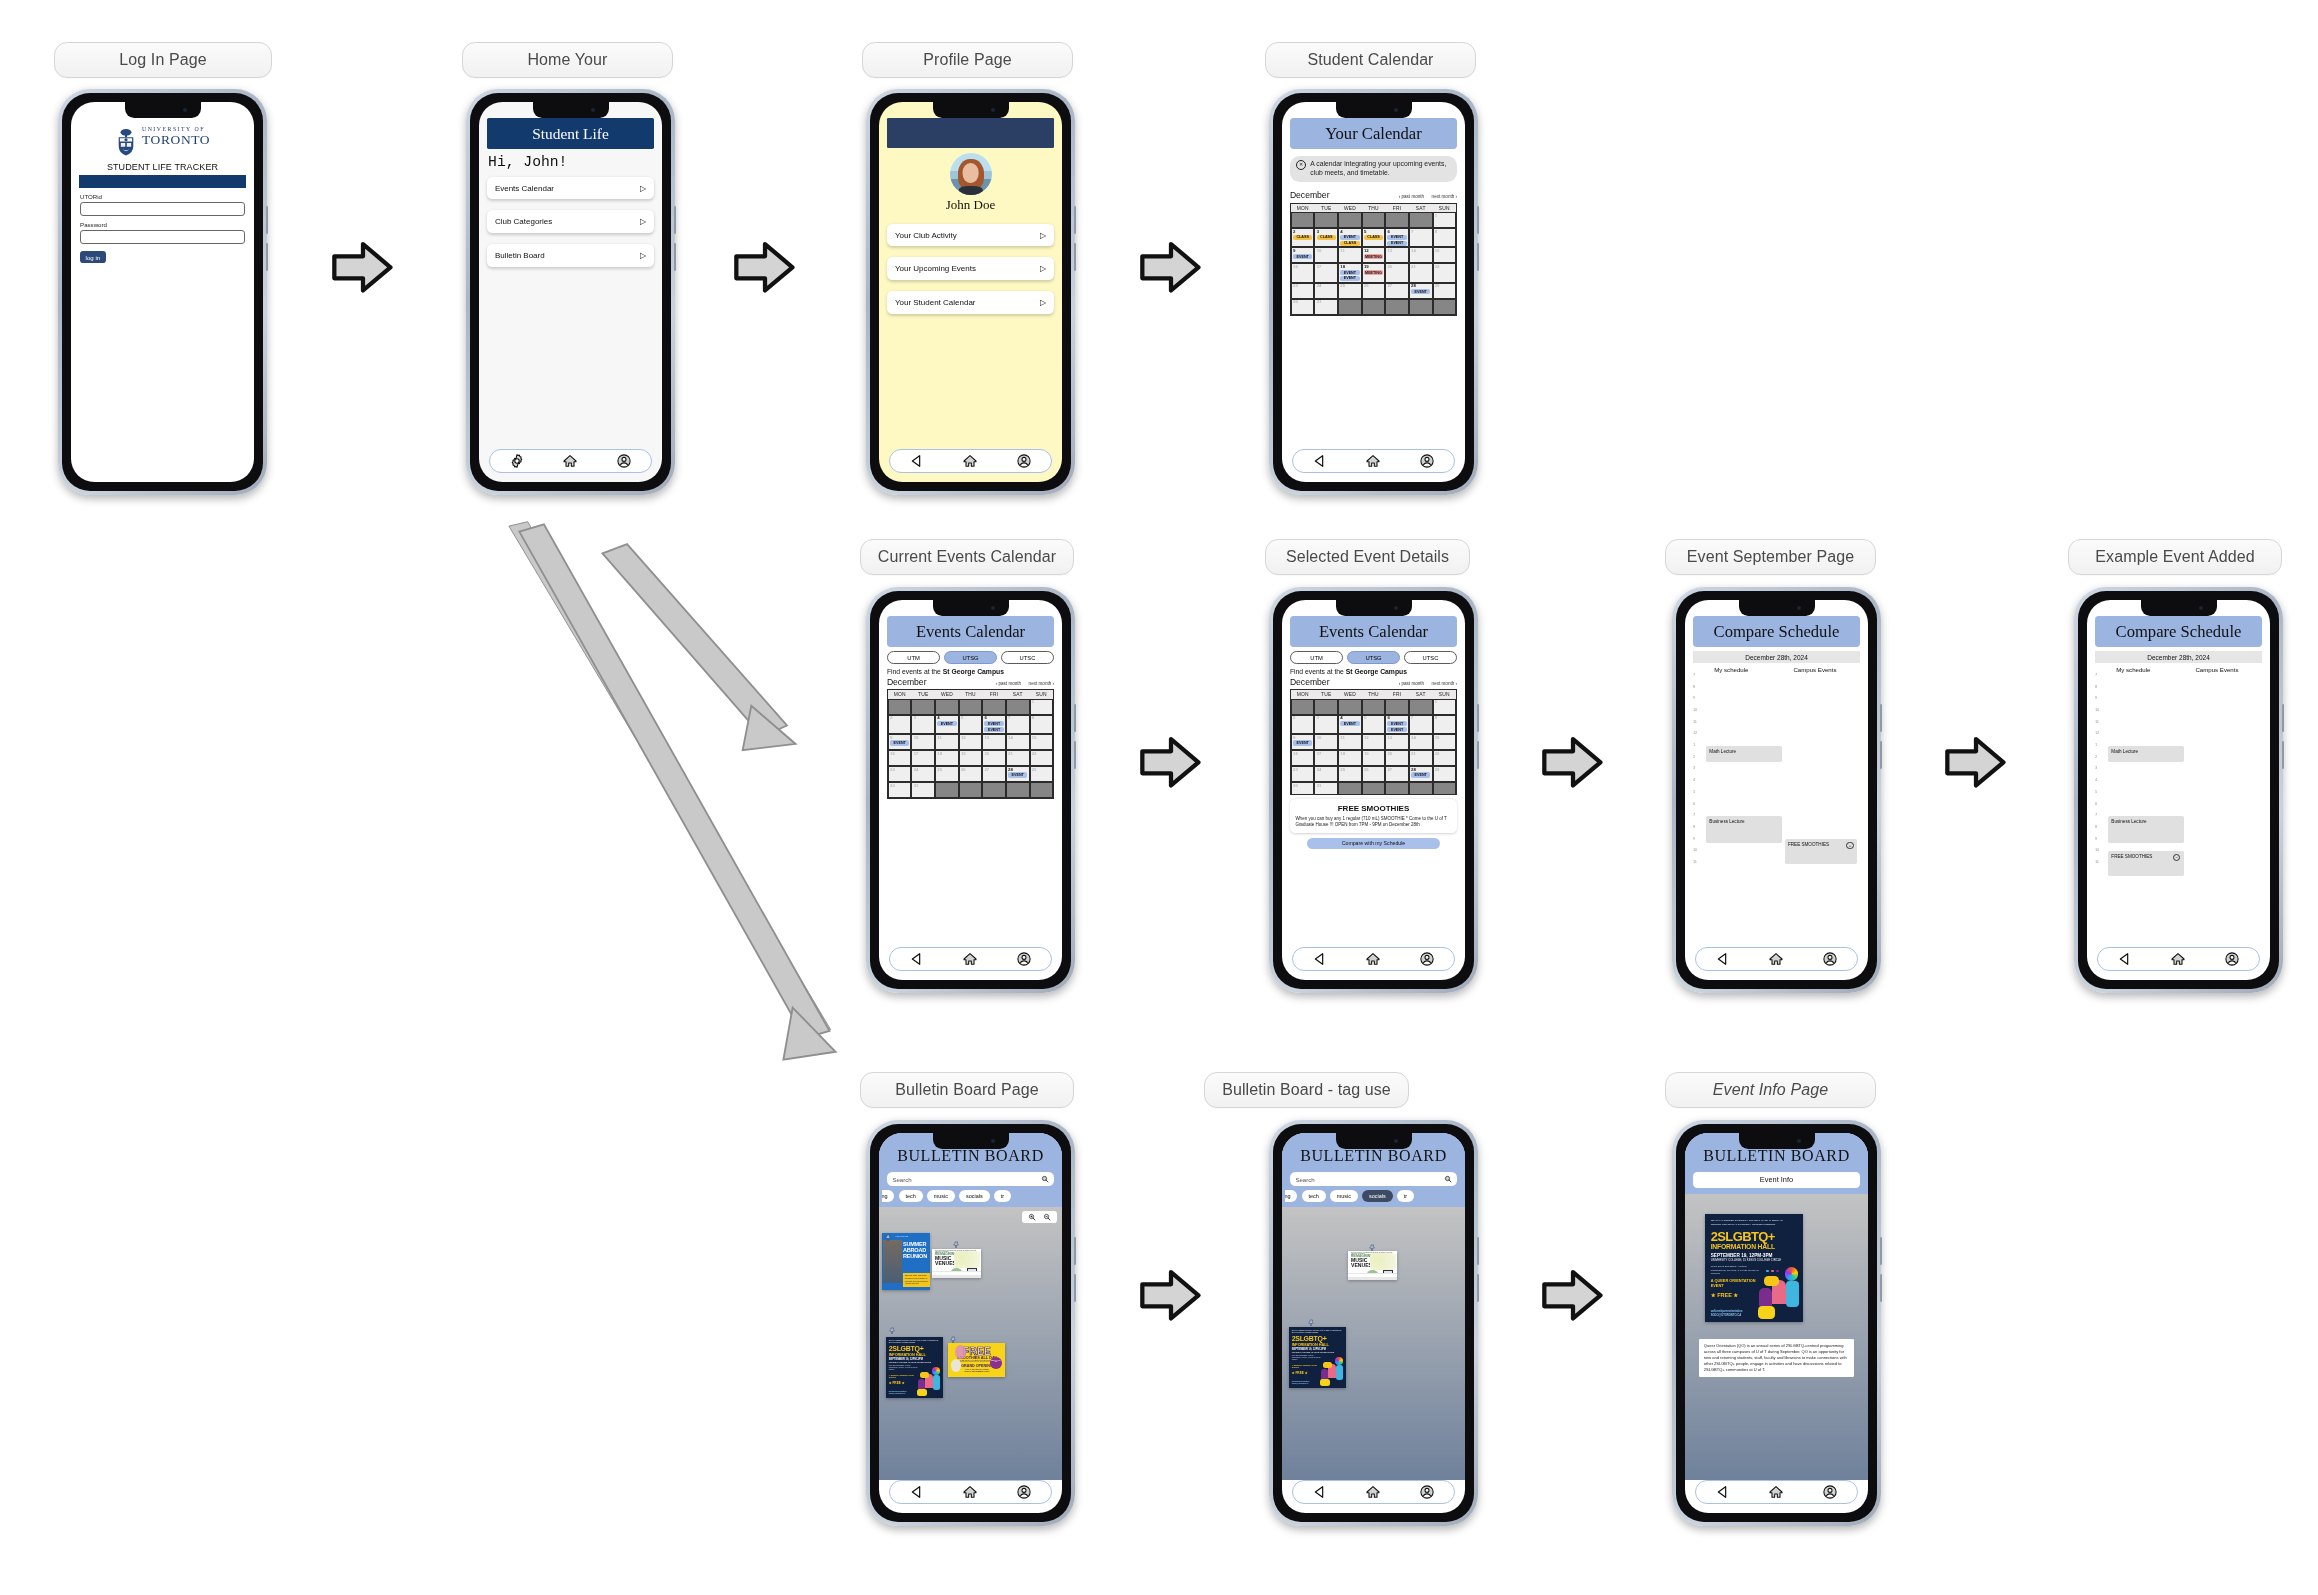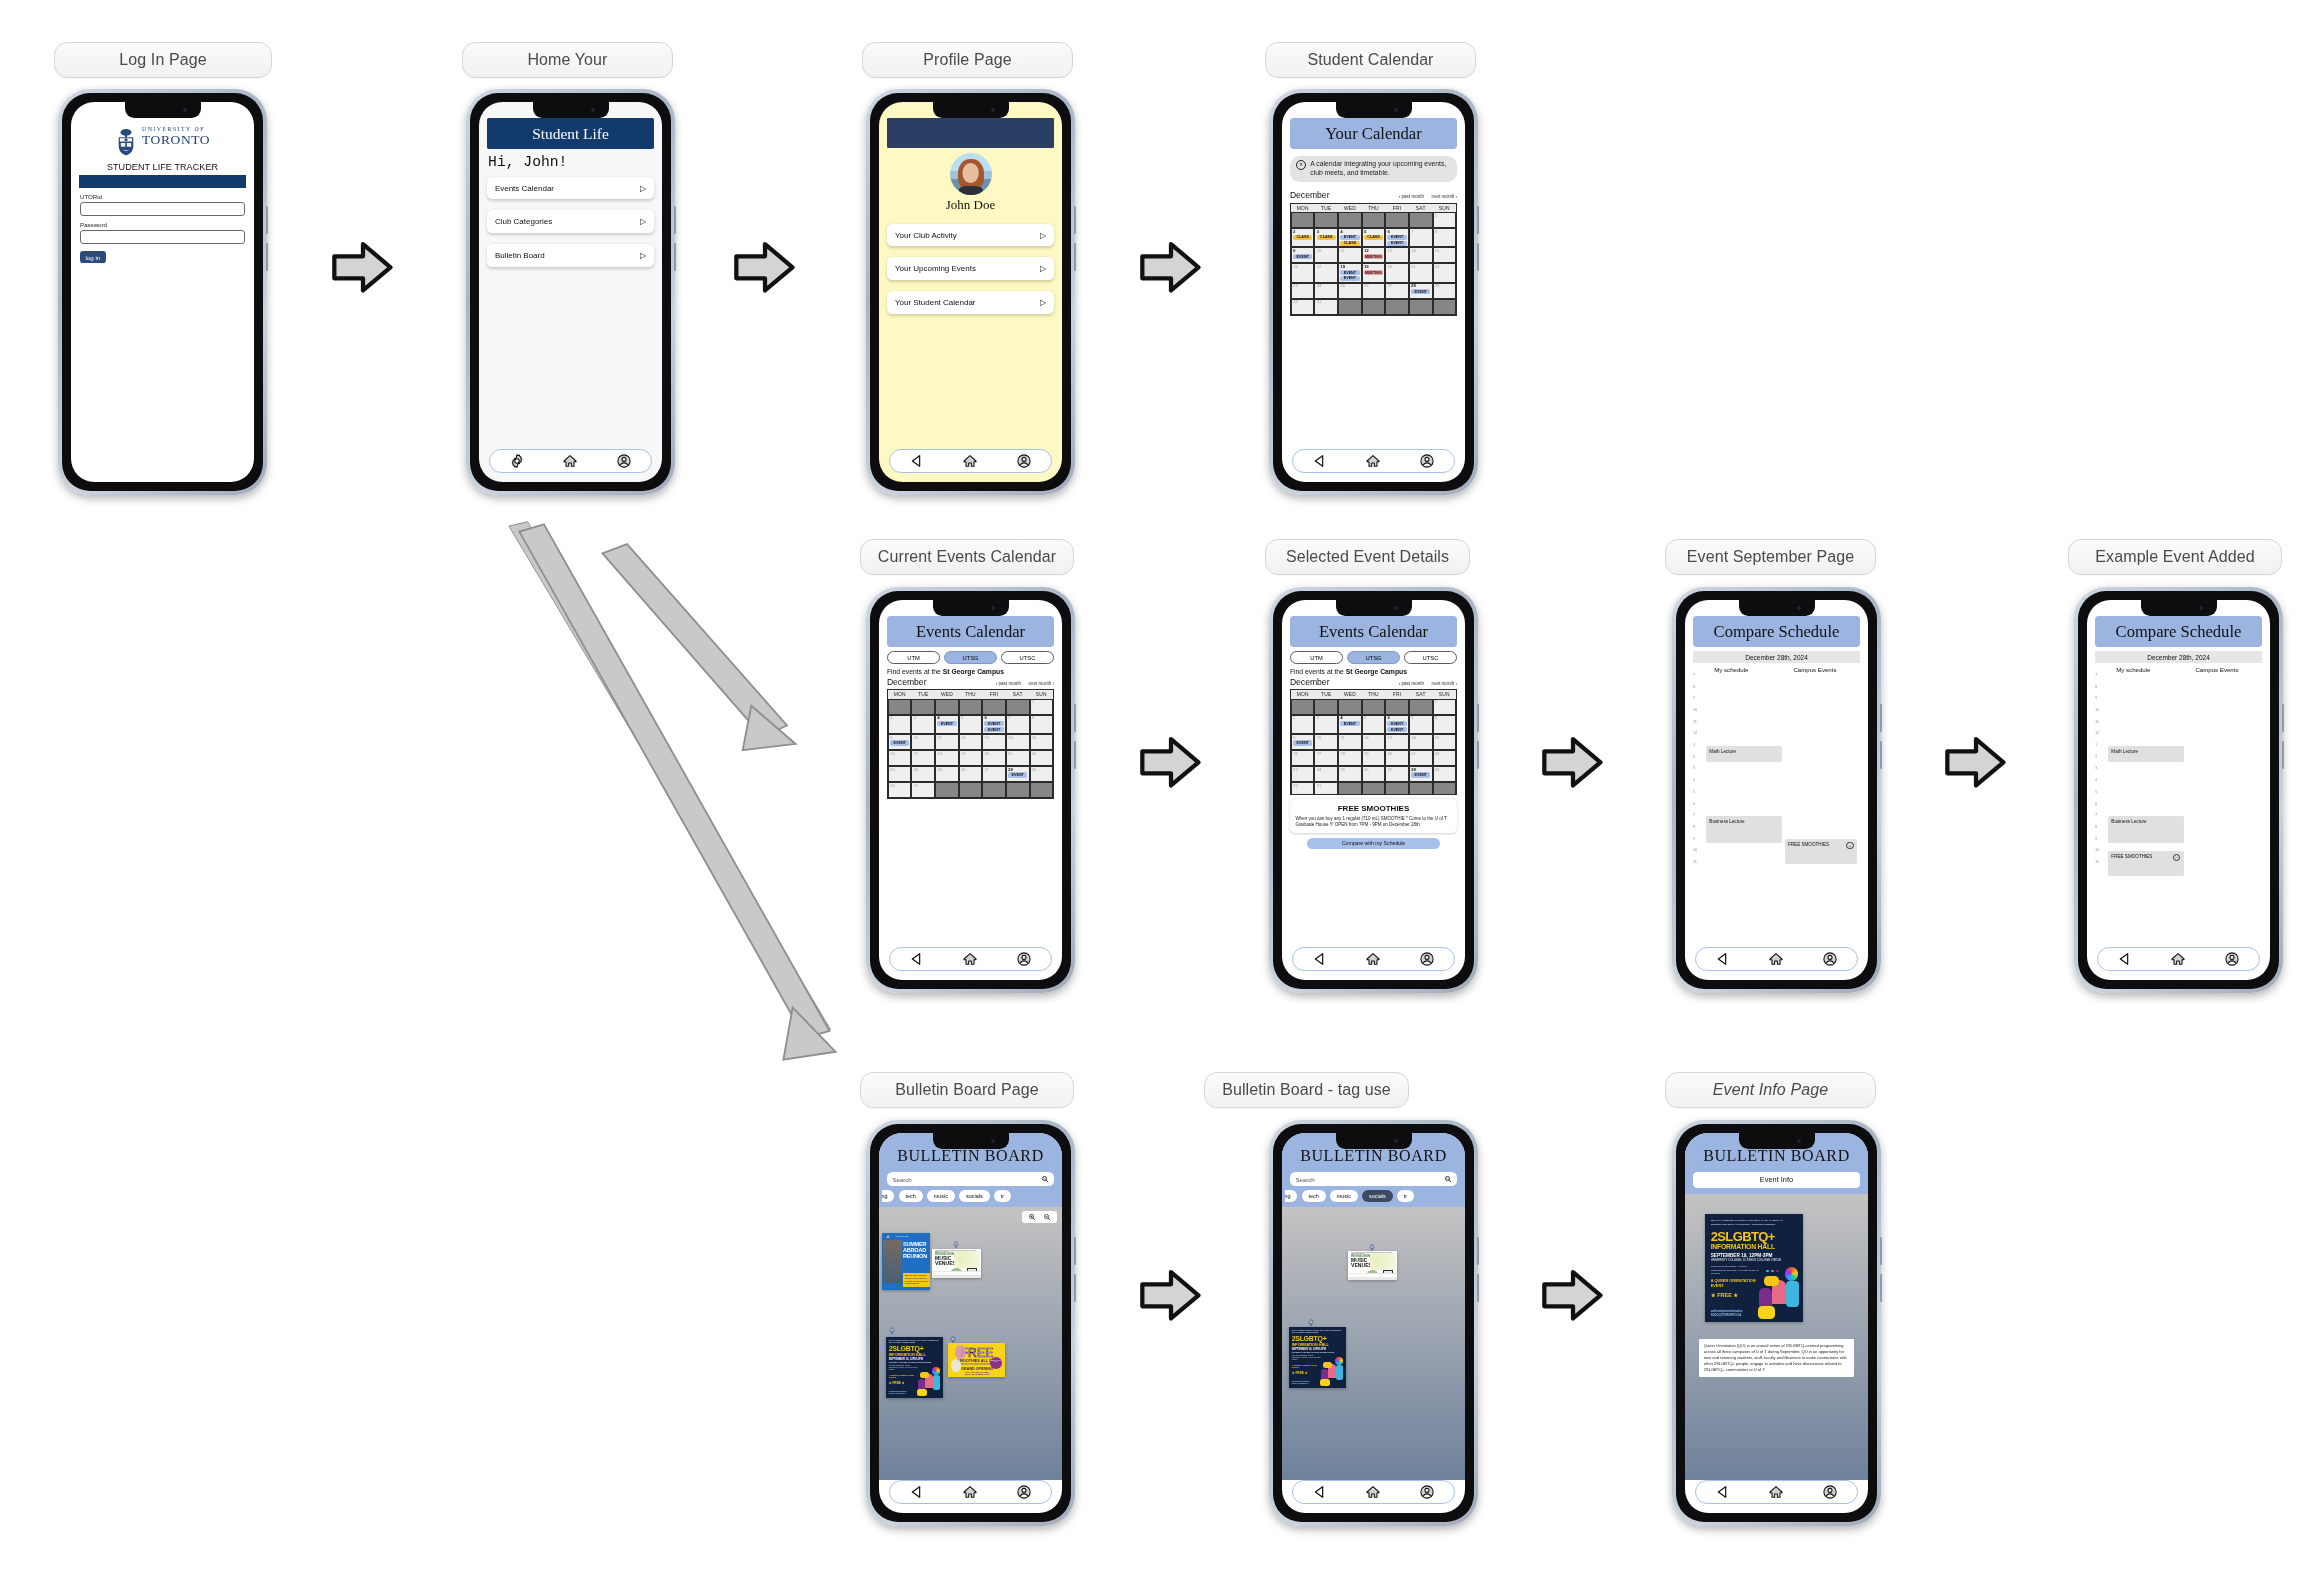--- a/index.html
+++ b/index.html
@@ -1152,21 +1152,21 @@
       </div>
       <svg class="pin" style="left:8.6px;top:120px;" viewBox="0 0 24 24">
                 <path d="M9 3h8l-2 4 4 5-6 1-1 8-1-8-6-1 4-5z" fill="#b6c8e6" stroke="#2f4260" stroke-width="1.6" stroke-linejoin="round"></path>
               </svg>
 
       <div class="poster p-free" style="left:69px;top:136px;width:57px;height:34px;">
         <div style="position:absolute;left:6.1px;top:2.5px;width:11px;height:13.5px;border-radius:50%;background:#d98fc4;opacity:.85;"></div>
         <div style="position:absolute;left:2.5px;top:16px;width:10.4px;height:13px;border-radius:50%;background:#e8e8ea;opacity:.9;"></div>
         <div style="position:absolute;right:3.7px;top:14.7px;width:11.7px;height:11.7px;border-radius:50%;background:#8d2f8e;"></div>
         <div style="position:absolute;right:4.3px;top:17px;width:10.4px;font-size:1.2px;color:#fff;text-align:center;line-height:1.2;">OPEN DAILY 7am - 9pm</div>
-        <div style="text-align:center;font-size:12px;font-weight:normal;color:#fff;-webkit-text-stroke:0.7px #3b1d5e;margin-top:3.1px;letter-spacing:0.3px;">FREE</div>
+        <div style="text-align:center;font-size:10px;font-weight:bold;color:#fff;-webkit-text-stroke:0.7px #3b1d5e;margin-top:3.1px;letter-spacing:0.3px;">FREE</div>
         <div style="text-align:center;font-size:3.8px;font-weight:bold;color:#3b1d5e;margin-top:-0.6px;">SMOOTHIES ALL DAY</div>
         <div style="text-align:center;font-size:1.3px;color:#3b1d5e;">WHEN YOU BUY ANY 1 REGULAR (710 mL) SMOOTHIE*</div>
         <div style="text-align:center;font-size:1px;color:#5a4070;">*Come to our lovely limited time event open, that opened a store on all option.</div>
         <div style="text-align:center;font-size:3.7px;font-weight:bold;color:#3b1d5e;margin-top:1.8px;">GRAND OPENING</div>
         <div style="text-align:center;font-size:1.8px;font-weight:bold;color:#3b1d5e;">U OF T GRADUATE HOUSE</div>
         <div style="text-align:center;font-size:1.8px;font-weight:bold;color:#3b1d5e;">FRIDAY, SEPTEMBER 6, 2024</div>
       </div>
       <svg class="pin" style="left:70px;top:129px;" viewBox="0 0 24 24">
                 <path d="M9 3h8l-2 4 4 5-6 1-1 8-1-8-6-1 4-5z" fill="#b6c8e6" stroke="#2f4260" stroke-width="1.6" stroke-linejoin="round"></path>
               </svg>

